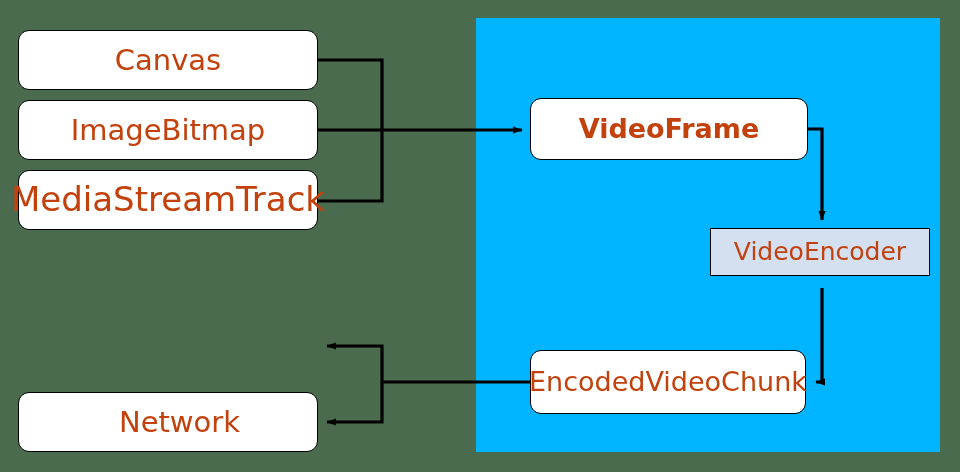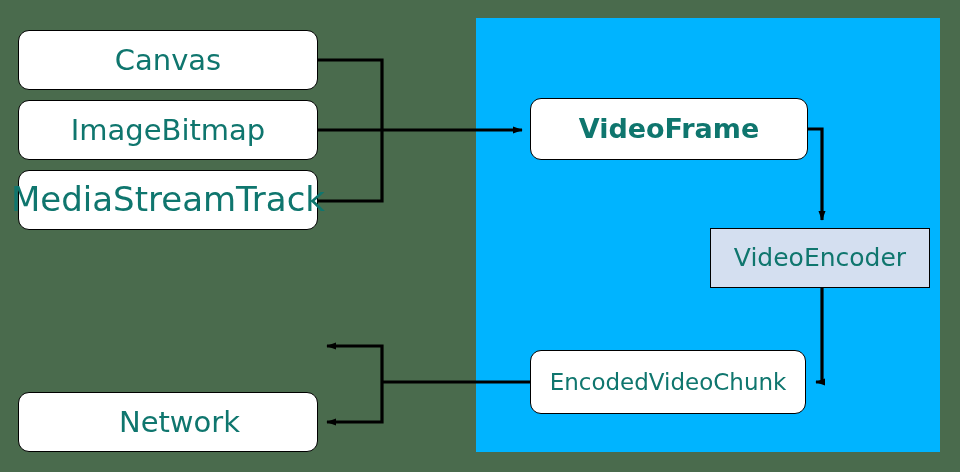--- a/index.html
+++ b/index.html
@@ -27,21 +27,21 @@
     position: absolute;
     box-sizing: border-box;
   }
   .node {
     position: absolute;
     box-sizing: border-box;
     display: flex;
     align-items: center;
     justify-content: center;
     text-align: center;
-    color: #0f766e;
+    color: #c2410c;
     line-height: 1.05;
     white-space: nowrap;
     z-index: 3;
   }
   .node-rounded {
     background: #ffffff;
     border: 1px solid #000000;
     border-radius: 11px;
   }
   .node-rect {
@@ -108,21 +108,21 @@
 
 
   <div class="node node-rounded" style="left:18px; top:392px; width:300px; height:60px; font-size:29px;padding-left:23px;">
     <span class="lbl">Network</span>
   </div>
 
   <div class="node node-rounded" style="left:530px; top:98px; width:278px; height:62px; font-size:27px;font-weight:bold;">
     <span class="lbl">VideoFrame</span>
   </div>
 
-  <div class="node node-rect" style="left:710px; top:228px; width:220px; height:60px; font-size:25px;">
+  <div class="node node-rect" style="left:710px; top:228px; width:220px; height:48px; font-size:25px;">
     <span class="lbl">VideoEncoder</span>
   </div>
 
-  <div class="node node-rounded" style="left:530px; top:350px; width:276px; height:64px; font-size:23px;">
+  <div class="node node-rounded" style="left:530px; top:350px; width:276px; height:64px; font-size:27px;">
     <span class="lbl">EncodedVideoChunk</span>
   </div>
 
 </div>
 
 </body></html>

